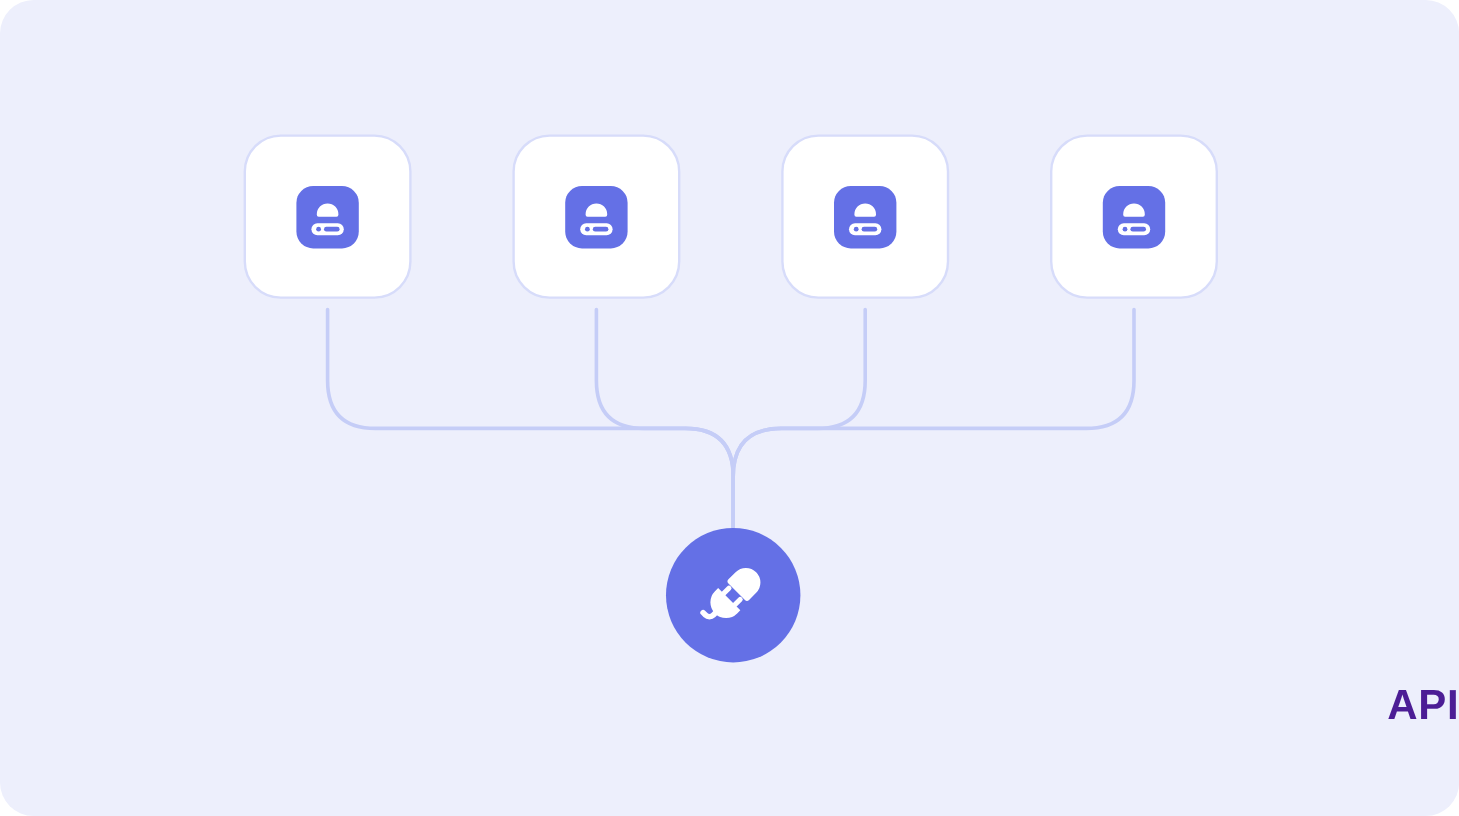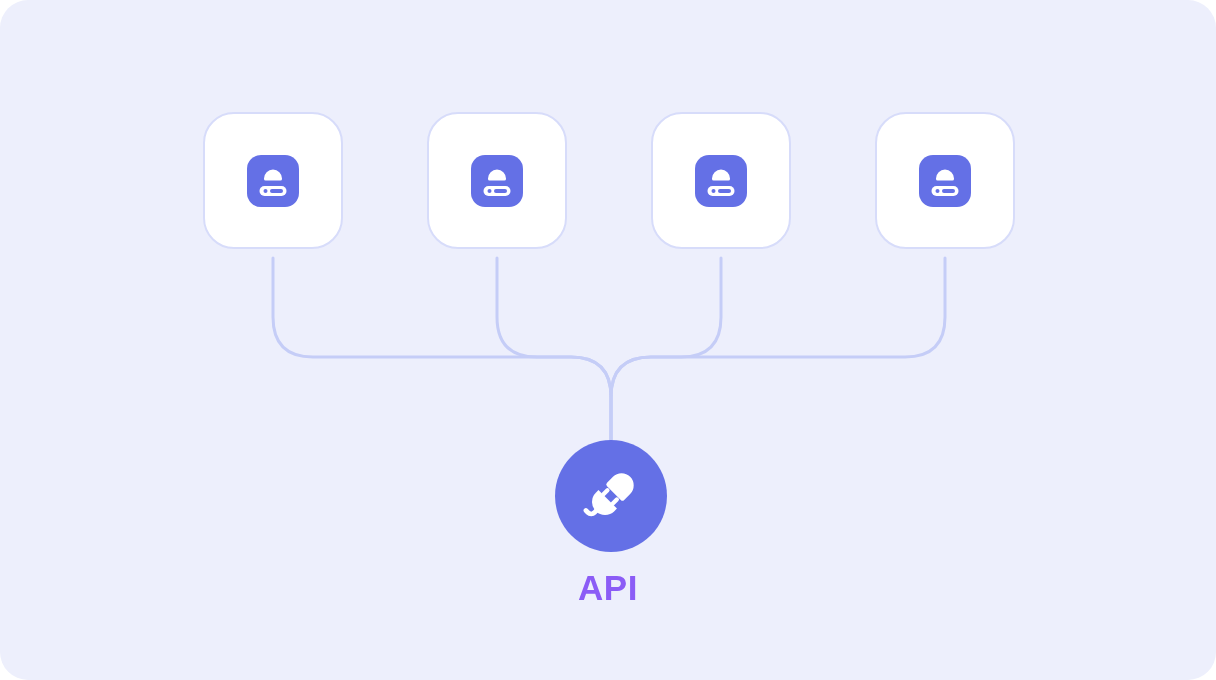--- a/index.html
+++ b/index.html
@@ -68,25 +68,25 @@
     align-items: center;
     justify-content: center;
   }
   #api-circle svg { display: block; }
 
   #api-label {
     position: absolute;
     left: 0;
     top: 568px;
     width: 1216px;
-    text-align: center;
+    text-align: right;
     font-size: 35px;
     font-weight: bold;
     letter-spacing: 0.5px;
-    color: #8b5cf6;
+    color: #4c1d95;
     font-family: "Liberation Sans", sans-serif;
   }
 </style>
 </head>
 <body>
 
 <div id="stage">
 
   <svg id="connectors" viewBox="0 0 1216 680" width="1216" height="680" fill="none">
     <g stroke="#c5cdf7" stroke-width="3" fill="none" stroke-linecap="round" stroke-linejoin="round">

